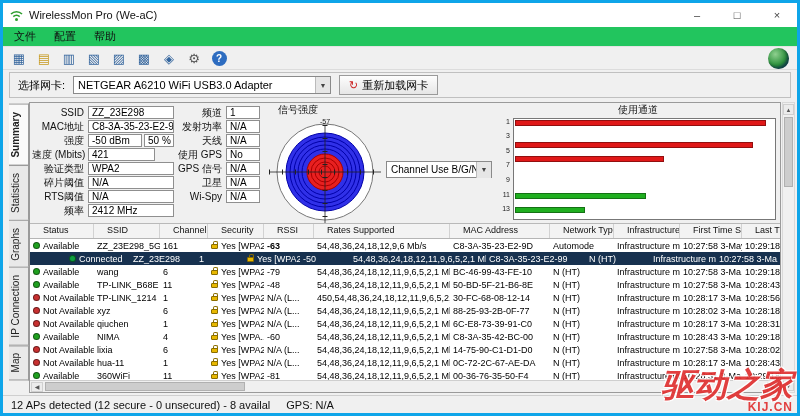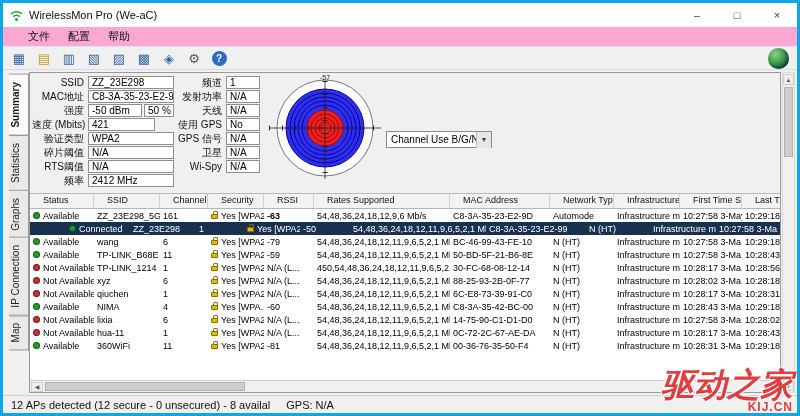--- a/index.html
+++ b/index.html
@@ -5,21 +5,21 @@
   * { margin:0; padding:0; box-sizing:border-box; }
   html,body { width:800px; height:416px; overflow:hidden; }
   body { font-family:"Liberation Sans","DejaVu Sans",sans-serif; font-size:11px; background:#e8e8e8; }
   .window { position:relative; width:800px; height:416px; border:3px solid #0ea5e9; background:#f0f0f0; display:flex; flex-direction:column; overflow:hidden; }
 
   .titlebar { height:24px; background:#ffffff; display:flex; align-items:center; padding-left:6px; flex:0 0 auto; }
   .app-icon { width:15px; height:15px; margin-right:5px; display:inline-flex; }
   .title-text { font-size:11px; color:#111; flex:1; }
   .win-btn { width:40px; height:24px; border:none; background:transparent; font-size:11px; color:#444; display:flex; align-items:center; justify-content:center; font-family:inherit; }
 
-  .menubar { height:19px; display:flex; align-items:center; padding-left:16px; background:#f9a8d4; flex:0 0 auto; }
+  .menubar { height:19px; display:flex; align-items:center; padding-left:2px; background:#22c55e; flex:0 0 auto; }
   .menu-item { padding:2px 9px; font-size:11px; color:#111; }
 
   .toolbar { height:24px; display:flex; align-items:center; padding:1px 4px; background:#f0f0f0; border-top:1px solid #e3e3e3; border-bottom:1px solid #dcdcdc; position:relative; flex:0 0 auto; }
   .toolbar-buttons { display:flex; gap:1px; }
   .tool-btn { width:24px; height:21px; border:1px solid transparent; background:transparent; display:flex; align-items:center; justify-content:center; font-size:13px; font-family:inherit; }
   .tool-glyph.round { width:15px; height:15px; border-radius:50%; display:flex; align-items:center; justify-content:center; font-size:10px; font-weight:bold; }
   .globe { position:absolute; right:8px; top:1px; width:21px; height:21px; border-radius:50%;
            background:radial-gradient(circle at 35% 30%, #8fd08f, #2a8f3a 55%, #0d4d66 95%);
            box-shadow:inset -2px -2px 3px rgba(0,0,50,.45); }
 
@@ -141,20 +141,31 @@
         <button class="tool-btn">
           <span class="tool-glyph" style="color: rgb(85, 85, 85);">⚙</span>
         </button>
         <button class="tool-btn">
           <span class="tool-glyph round" style="color: rgb(255, 255, 255); background: rgb(45, 108, 192);">?</span>
         </button>
       </div>
     <div class="globe"></div>
   </div>
 
+  <div class="adapter-group">
+    <span>选择网卡:</span>
+    <div class="combo adapter-combo">
+      <span class="combo-text">NETGEAR A6210 WiFi USB3.0 Adapter</span>
+      <span class="combo-arrow">▼</span>
+    </div>
+    <button class="reload-btn">
+      <span class="reload-glyph">↻</span>
+      <span>重新加载网卡</span>
+    </button>
+  </div>
 
   <div class="content">
     <div class="tabstrip">
         <div class="tab selected">Summary</div>
         <div class="tab">Statistics</div>
         <div class="tab">Graphs</div>
         <div class="tab">IP Connection</div>
         <div class="tab">Map</div>
       </div>
 
@@ -220,20 +231,21 @@
               <span class="flabel">卫星</span>
               <span class="fbox" style="width: 34px;">N/A</span>
             </div>
             <div class="frow">
               <span class="flabel">Wi-Spy</span>
               <span class="fbox" style="width: 34px;">N/A</span>
             </div>
           </div>
 
         <div class="polar">
+          <div class="chart-title">信号强度</div>
           <svg width="112" height="106" viewBox="0 0 112 106">
             <circle cx="56" cy="55" r="48" fill="#ffffff" stroke="#777" stroke-width="1"></circle>
             <circle cx="56" cy="55" r="39" fill="#3030e8" stroke="#0000a8"></circle>
             <circle cx="56" cy="55" r="35" fill="none" stroke="#0000a8"></circle>
             <circle cx="56" cy="55" r="31" fill="none" stroke="#0000a8"></circle>
             <circle cx="56" cy="55" r="27" fill="none" stroke="#0000a8"></circle>
             <circle cx="56" cy="55" r="23" fill="none" stroke="#0000a8"></circle>
             <circle cx="56" cy="55" r="18" fill="#e82020" stroke="#a80000"></circle>
             <circle cx="56" cy="55" r="14" fill="none" stroke="#a80000"></circle>
             <circle cx="56" cy="55" r="10" fill="none" stroke="#a80000"></circle>
@@ -244,20 +256,41 @@
             <line x1="56" y1="8" x2="56" y2="106" stroke="#222" stroke-width="5" stroke-dasharray="1 12"></line>
             <text x="56" y="6.5" font-size="7" fill="#222" text-anchor="middle">-57</text>
           </svg>
         </div>
 
         <div class="combo channel-combo">
           <span class="combo-text">Channel Use B/G/N</span>
           <span class="combo-arrow">▼</span>
         </div>
 
+        <div class="chwrap">
+          <div class="chart-title">使用通道</div>
+          <div class="chbody">
+            <div class="ygutter">
+                <div class="ytick" style="top: -0.357143px;">1</div>
+                <div class="ytick" style="top: 14.2143px;">3</div>
+                <div class="ytick" style="top: 28.7857px;">5</div>
+                <div class="ytick" style="top: 43.3571px;">7</div>
+                <div class="ytick" style="top: 57.9286px;">9</div>
+                <div class="ytick" style="top: 72.5px;">11</div>
+                <div class="ytick" style="top: 87.0714px;">13</div>
+              </div>
+            <div class="chplot">
+                <div class="bar" style="top: 0.642857px; width: 96%; background: rgb(224, 24, 24);"></div>
+                <div class="bar" style="top: 22.5px; width: 91%; background: rgb(224, 24, 24);"></div>
+                <div class="bar" style="top: 37.0714px; width: 57%; background: rgb(224, 24, 24);"></div>
+                <div class="bar" style="top: 73.5px; width: 50%; background: rgb(31, 174, 31);"></div>
+                <div class="bar" style="top: 88.0714px; width: 27%; background: rgb(31, 174, 31);"></div>
+              </div>
+          </div>
+        </div>
       </div>
 
       <div class="tablewrap">
         <div class="table-header">
             <div class="th" style="width: 64px;">Status</div>
             <div class="th" style="width: 66px;">SSID</div>
             <div class="th" style="width: 48px;">Channel</div>
             <div class="th" style="width: 56px;">Security</div>
             <div class="th" style="width: 50px;">RSSI</div>
             <div class="th" style="width: 136px;">Rates Supported</div>
@@ -329,21 +362,21 @@
               <div class="td" style="width: 64px;">
                 <span class="dot" style="background: rgb(31, 160, 31);"></span>
                 <span>Available</span>
               </div>
               <div class="td" style="width: 66px;">TP-LINK_B68E</div>
               <div class="td" style="width: 48px;">11</div>
               <div class="td" style="width: 56px;">
                 <span class="lock"></span>
                 <span>Yes [WPA2]</span>
               </div>
-              <div class="td" style="width: 50px;">-59</div>
+              <div class="td" style="width: 50px;">-48</div>
               <div class="td" style="width: 136px;">54,48,36,24,18,12,11,9,6,5,2,1 Mb/s</div>
               <div class="td" style="width: 100px;">50-BD-5F-21-B6-8E</div>
               <div class="td" style="width: 64px;">N (HT)</div>
               <div class="td" style="width: 66px;">Infrastructure mo...</div>
               <div class="td" style="width: 62px;">10:27:58 3-Ma...</div>
               <div class="td" style="width: 60px;">10:28:43 3-Ma...</div>
             </div>
             <div class="tr">
               <div class="td" style="width: 64px;">
                 <span class="dot" style="background: rgb(200, 48, 48);"></span>

